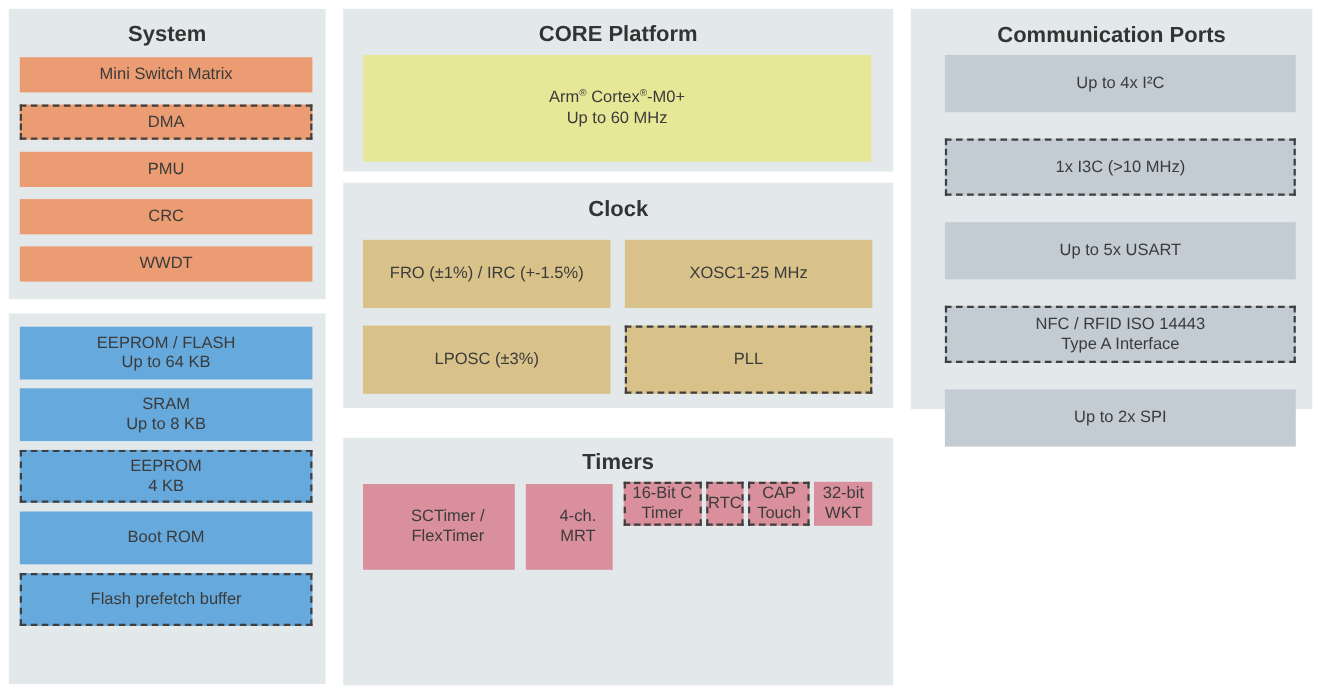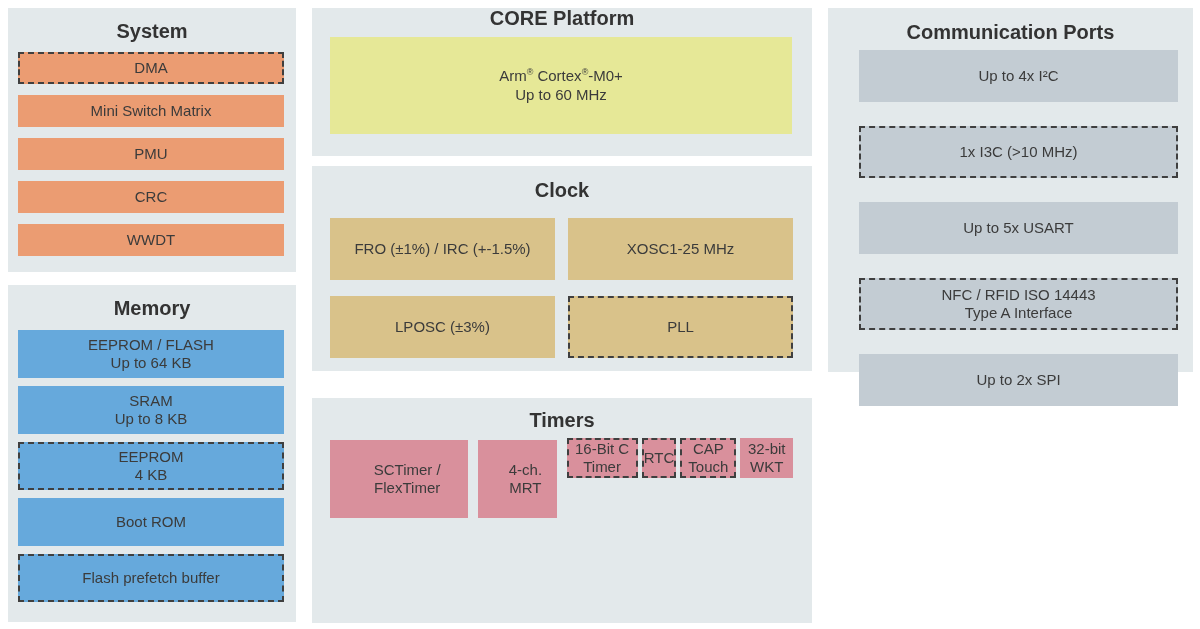--- a/index.html
+++ b/index.html
@@ -46,21 +46,21 @@
   #p-system .block { height: 32px; background: var(--system_block); }
 
   
   #p-memory { left: 8px; top: 285px; width: 288px; height: 337px; }
   #p-memory .panel-title { padding-top: 13px; }
   #p-memory .stack { margin: 12px 12px 0 10px; gap: 8px; }
   #p-memory .block { height: 48px; background: var(--memory_block); }
 
   
   #p-core { left: 312px; top: 8px; width: 500px; height: 148px; }
-  #p-core .panel-title { }
+  #p-core .panel-title { padding-top: 13px; }
   #p-core .block { margin: 9px 20px 0 18px; height: 97px; background: var(--core_block); }
 
   
   #p-clock { left: 312px; top: 166px; width: 500px; height: 205px; }
   #p-clock .panel-title { padding-top: 14px; }
   #p-clock .grid {
     display: grid;
     grid-template-columns: 1fr 1fr;
     gap: 16px 13px;
     margin: 18px 19px 0 18px;
@@ -90,40 +90,39 @@
   #p-analog .block { height: 50px; background: var(--analog_block); }
 </style>
 </head>
 <body>
 
 <div class="canvas">
 
   <div class="panel" id="p-system">
     <div class="panel-title">System</div>
     <div class="stack">
+      <div class="block">
+          <span>Mini Switch Matrix</span>
+        </div>
       <div class="block dashed">
           <span>DMA</span>
         </div>
       <div class="block">
-          <span>Mini Switch Matrix</span>
-        </div>
-      <div class="block">
           <span>PMU</span>
         </div>
       <div class="block">
           <span>CRC</span>
         </div>
       <div class="block">
           <span>WWDT</span>
         </div>
     </div>
   </div>
 
   <div class="panel" id="p-memory">
-    <div class="panel-title">Memory</div>
     <div class="stack">
       <div class="block">
         <span>EEPROM / FLASH</span>
         <span>Up to 64 KB</span>
       </div>
       <div class="block">
         <span>SRAM</span>
         <span>Up to 8 KB</span>
       </div>
       <div class="block dashed">

